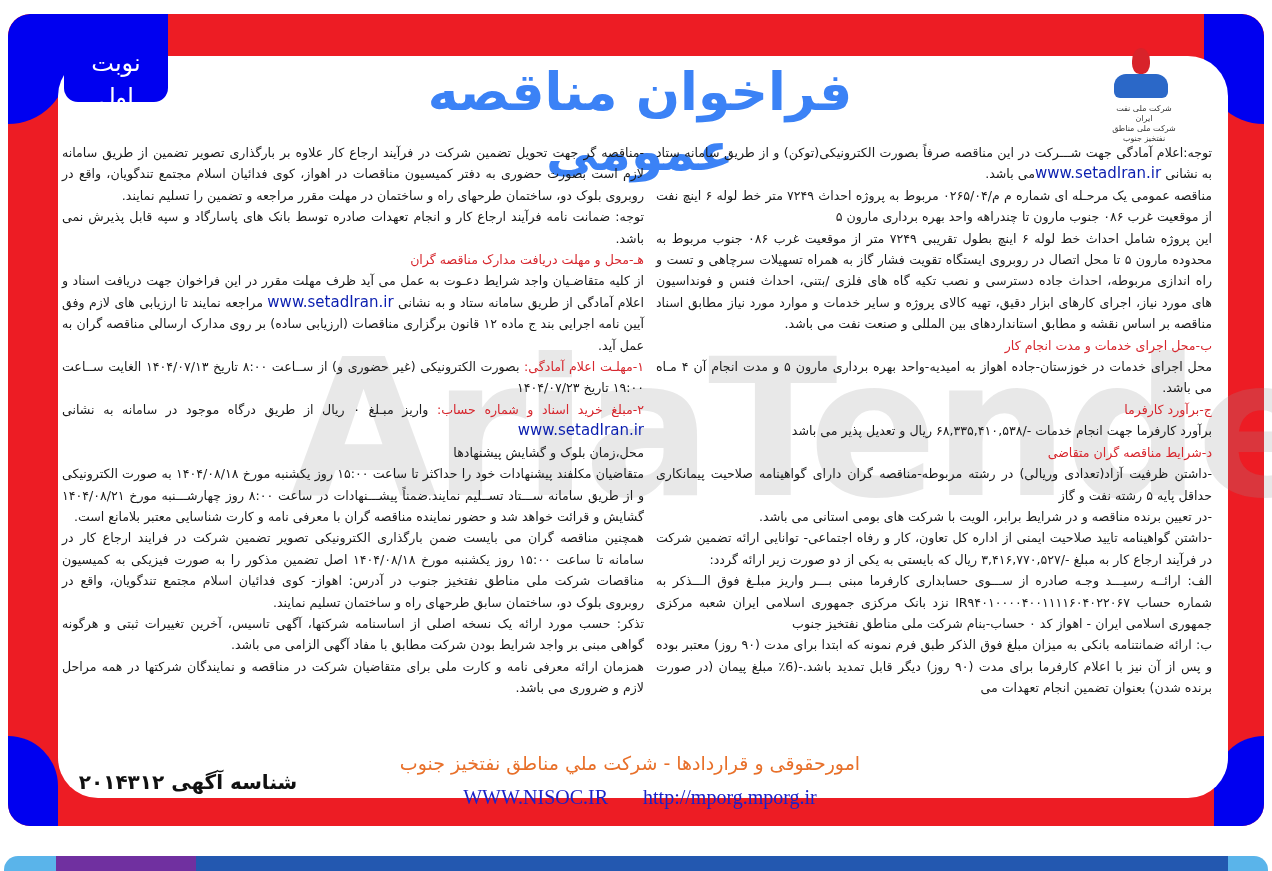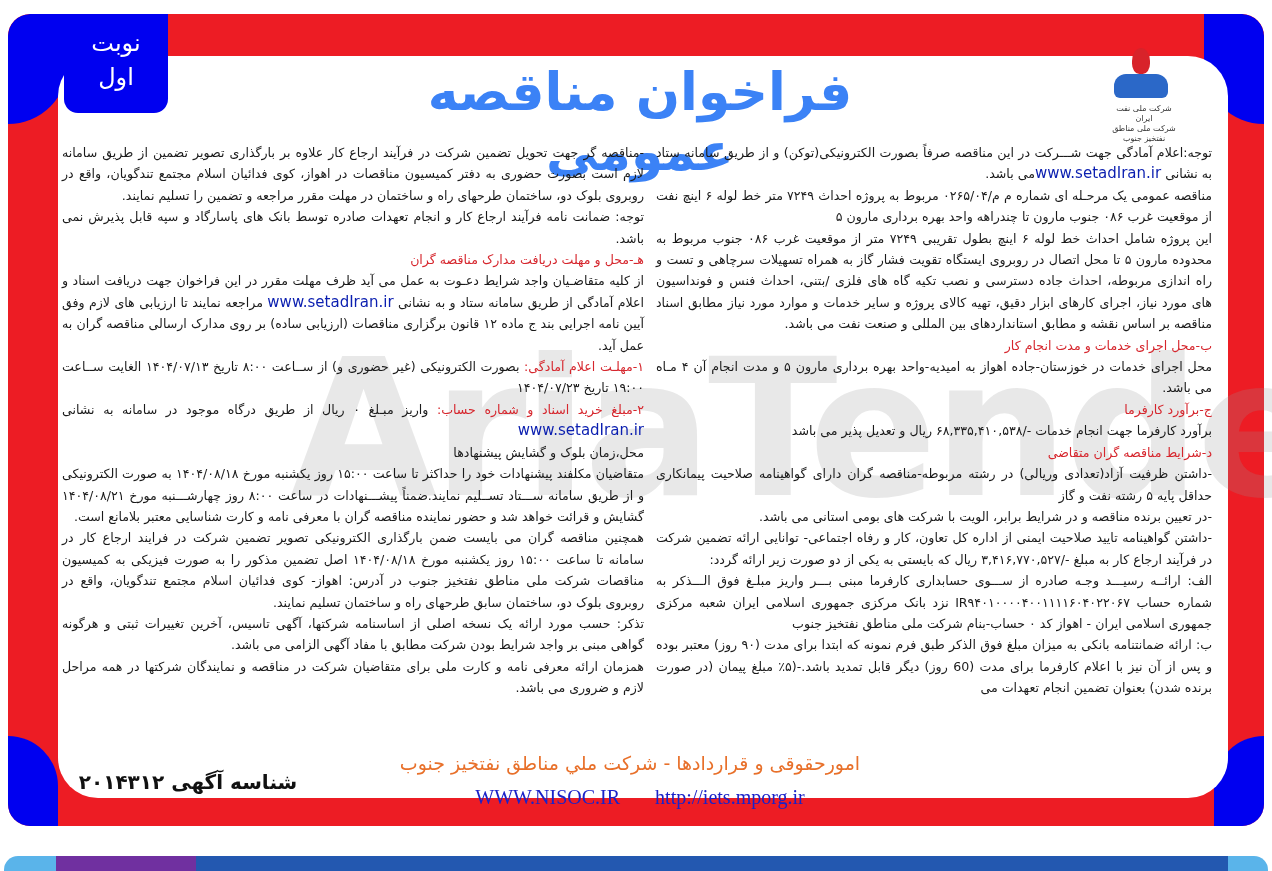--- a/index.html
+++ b/index.html
@@ -7,23 +7,23 @@
          font-family:"DejaVu Sans", sans-serif; }
   .frame { position:absolute; left:8px; top:14px; width:1256px; height:812px; background:#ed1c24;
            border-radius:22px; overflow:hidden; }
   .corner { position:absolute; width:60px; height:110px; background:#0000f0; }
   .corner.tl { left:0; top:0; border-radius:22px 0 60px 0; }
   .corner.tr { right:0; top:0; border-radius:0 22px 0 60px; }
   .corner.bl { left:0; bottom:0; height:90px; width:50px; border-radius:0 60px 0 22px; }
   .corner.br { right:0; bottom:0; height:90px; width:50px; border-radius:60px 0 22px 0; }
   .paper { position:absolute; left:50px; top:42px; width:1170px; height:742px; background:#ffffff;
            border-radius:40px; }
-  .turn-badge { position:absolute; left:64px; top:14px; width:104px; height:99px; background:#0000f0;
+  .turn-badge { position:absolute; left:64px; top:14px; width:104px; height:88px; background:#0000f0;
                 border-radius:0 0 14px 14px; color:#fff; text-align:center; font-size:24px;
-                line-height:34px; padding-top:12px; box-sizing:border-box; z-index:3;
+                line-height:34px; padding-top:32px; box-sizing:border-box; z-index:3;
                 font-family:"DejaVu Sans", sans-serif; }
   .turn-badge span { display:block; }
   .title { position:absolute; left:360px; top:62px; width:560px; text-align:center; color:#3b82f6;
            font-size:52px; font-weight:bold; direction:rtl; z-index:2;
            font-family:"DejaVu Sans", sans-serif; }
   .logo { position:absolute; left:1108px; top:48px; width:64px; height:88px; z-index:2; }
   .logo .flame { position:absolute; left:24px; top:0; width:18px; height:26px; background:#d8232a;
                  border-radius:50% 50% 40% 40%; }
   .logo .emblem { position:absolute; left:6px; top:26px; width:54px; height:24px; background:#2b68c8;
                   border-radius:12px 12px 6px 6px; }
@@ -91,21 +91,21 @@
   <p>این پروژه شامل احداث خط لوله ۶ اینچ بطول تقریبی ۷۲۴۹ متر از موقعیت غرب ۰۸۶ جنوب مربوط به محدوده مارون ۵ تا محل اتصال در روبروی ایستگاه تقویت فشار گاز به همراه تسهیلات سرچاهی و تست و راه اندازی مربوطه، احداث جاده دسترسی و نصب تکیه گاه های فلزی /بتنی، احداث فنس و فونداسیون های مورد نیاز، اجرای کارهای ابزار دقیق، تهیه کالای پروژه و سایر خدمات و موارد مورد نیاز مطابق اسناد مناقصه بر اساس نقشه و مطابق استانداردهای بین المللی و صنعت نفت می باشد.</p>
   <p class="h">ب-محل اجرای خدمات و مدت انجام کار</p>
   <p>محل اجرای خدمات در خوزستان-جاده اهواز به امیدیه-واحد بهره برداری مارون ۵ و مدت انجام آن ۴ مـاه می باشد.</p>
   <p class="h">ج-برآورد کارفرما</p>
   <p>برآورد کارفرما جهت انجام خدمات -/۶۸,۳۳۵,۴۱۰,۵۳۸ ریال و تعدیل پذیر می باشد</p>
   <p class="h">د-شرایط مناقصه گران متقاضی</p>
   <p>-داشتن ظرفیت آزاد(تعدادی وریالی) در رشته مربوطه-مناقصه گران دارای گواهینامه صلاحیت پیمانکاری حداقل پایه ۵ رشته نفت و گاز</p>
   <p>-در تعیین برنده مناقصه و در شرایط برابر، الویت با شرکت های بومی استانی می باشد.</p>
   <p>-داشتن گواهینامه تایید صلاحیت ایمنی از اداره کل تعاون، کار و رفاه اجتماعی- توانایی ارائه تضمین شرکت در فرآیند ارجاع کار به مبلغ -/۳,۴۱۶,۷۷۰,۵۲۷ ریال که بایستی به یکی از دو صورت زیر ارائه گردد:</p>
   <p>الف: ارائــه رسیـــد وجـه صادره از ســـوی حسابداری کارفرما مبنی بـــر واریز مبلـغ فوق الـــذکر به شماره حساب IR۹۴۰۱۰۰۰۰۴۰۰۱۱۱۱۶۰۴۰۲۲۰۶۷ نزد بانک مرکزی جمهوری اسلامی ایران شعبه مرکزی جمهوری اسلامی ایران - اهواز کد ۰ حساب-بنام شرکت ملی مناطق نفتخیز جنوب</p>
-  <p>ب: ارائه ضمانتنامه بانکی به میزان مبلغ فوق الذکر طبق فرم نمونه که ابتدا برای مدت (۹۰ روز) معتبر بوده و پس از آن نیز با اعلام کارفرما برای مدت (60 روز) دیگر قابل تمدید باشد.-(۵٪ مبلغ پیمان (در صورت برنده شدن) بعنوان تضمین انجام تعهدات می</p>
+  <p>ب: ارائه ضمانتنامه بانکی به میزان مبلغ فوق الذکر طبق فرم نمونه که ابتدا برای مدت (۹۰ روز) معتبر بوده و پس از آن نیز با اعلام کارفرما برای مدت (۹۰ روز) دیگر قابل تمدید باشد.-(6٪ مبلغ پیمان (در صورت برنده شدن) بعنوان تضمین انجام تعهدات می</p>
 </div>
 
 <div class="col left">
   <p>-مناقصه گر جهت تحویل تضمین شرکت در فرآیند ارجاع کار علاوه بر بارگذاری تصویر تضمین از طریق سامانه لازم است بصورت حضوری به دفتر کمیسیون مناقصات در اهواز، کوی فدائیان اسلام مجتمع تندگویان، واقع در روبروی بلوک دو، ساختمان طرحهای راه و ساختمان در مهلت مقرر مراجعه و تضمین را تسلیم نمایند.</p>
   <p>توجه: ضمانت نامه فرآیند ارجاع کار و انجام تعهدات صادره توسط بانک های پاسارگاد و سپه قابل پذیرش نمی باشد.</p>
   <p class="h">هـ-محل و مهلت دریافت مدارک مناقصه گران</p>
   <p>
     <span>از کلیه متقاضـیان واجد شرایط دعـوت به عمل می آید ظرف مهلت مقرر در این فراخوان جهت دریافت اسناد و اعلام آمادگی از طریق سامانه ستاد و به نشانی</span>
     <span class="link">www.setadIran.ir</span>
     <span>مراجعه نمایند تا ارزیابی های لازم وفق آیین نامه اجرایی بند ج ماده ۱۲ قانون برگزاری مناقصات (ارزیابی ساده) بر روی مدارک ارسالی مناقصه گران به عمل آید.</span>
@@ -122,20 +122,20 @@
   <p>محل،زمان بلوک و گشایش پیشنهادها</p>
   <p>متقاضیان مکلفند پیشنهادات خود را حداکثر تا ساعت ۱۵:۰۰ روز یکشنبه مورخ ۱۴۰۴/۰۸/۱۸ به صورت الکترونیکی و از طریق سامانه ســـتاد تســلیم نمایند.ضمناً پیشـــنهادات در ساعت ۸:۰۰ روز چهارشـــنبه مورخ ۱۴۰۴/۰۸/۲۱ گشایش و قرائت خواهد شد و حضور نماینده مناقصه گران با معرفی نامه و کارت شناسایی معتبر بلامانع است.</p>
   <p>همچنین مناقصه گران می بایست ضمن بارگذاری الکترونیکی تصویر تضمین شرکت در فرایند ارجاع کار در سامانه تا ساعت ۱۵:۰۰ روز یکشنبه مورخ ۱۴۰۴/۰۸/۱۸ اصل تضمین مذکور را به صورت فیزیکی به کمیسیون مناقصات شرکت ملی مناطق نفتخیز جنوب در آدرس: اهواز- کوی فدائیان اسلام مجتمع تندگویان، واقع در روبروی بلوک دو، ساختمان سابق طرحهای راه و ساختمان تسلیم نمایند.</p>
   <p>تذکر: حسب مورد ارائه یک نسخه اصلی از اساسنامه شرکتها، آگهی تاسیس، آخرین تغییرات ثبتی و هرگونه گواهی مبنی بر واجد شرایط بودن شرکت مطابق با مفاد آگهی الزامی می باشد.</p>
   <p>همزمان ارائه معرفی نامه و کارت ملی برای متقاضیان شرکت در مناقصه و نمایندگان شرکتها در همه مراحل لازم و ضروری می باشد.</p>
 </div>
 
 <div class="footer-org">امورحقوقی و قراردادها - شرکت ملي مناطق نفتخيز جنوب</div>
 <div class="footer-links">
   <span>WWW.NISOC.IR</span>
-  <span>http://iets.mporg.ir</span>
+  <span>http://mporg.mporg.ir</span>
 </div>
 <div class="ad-id">شناسه آگهی ۲۰۱۴۳۱۲</div>
 
 <div class="bottom-bar">
   <div class="inner"></div>
   <div class="tab"></div>
 </div>
 
 </body></html>

